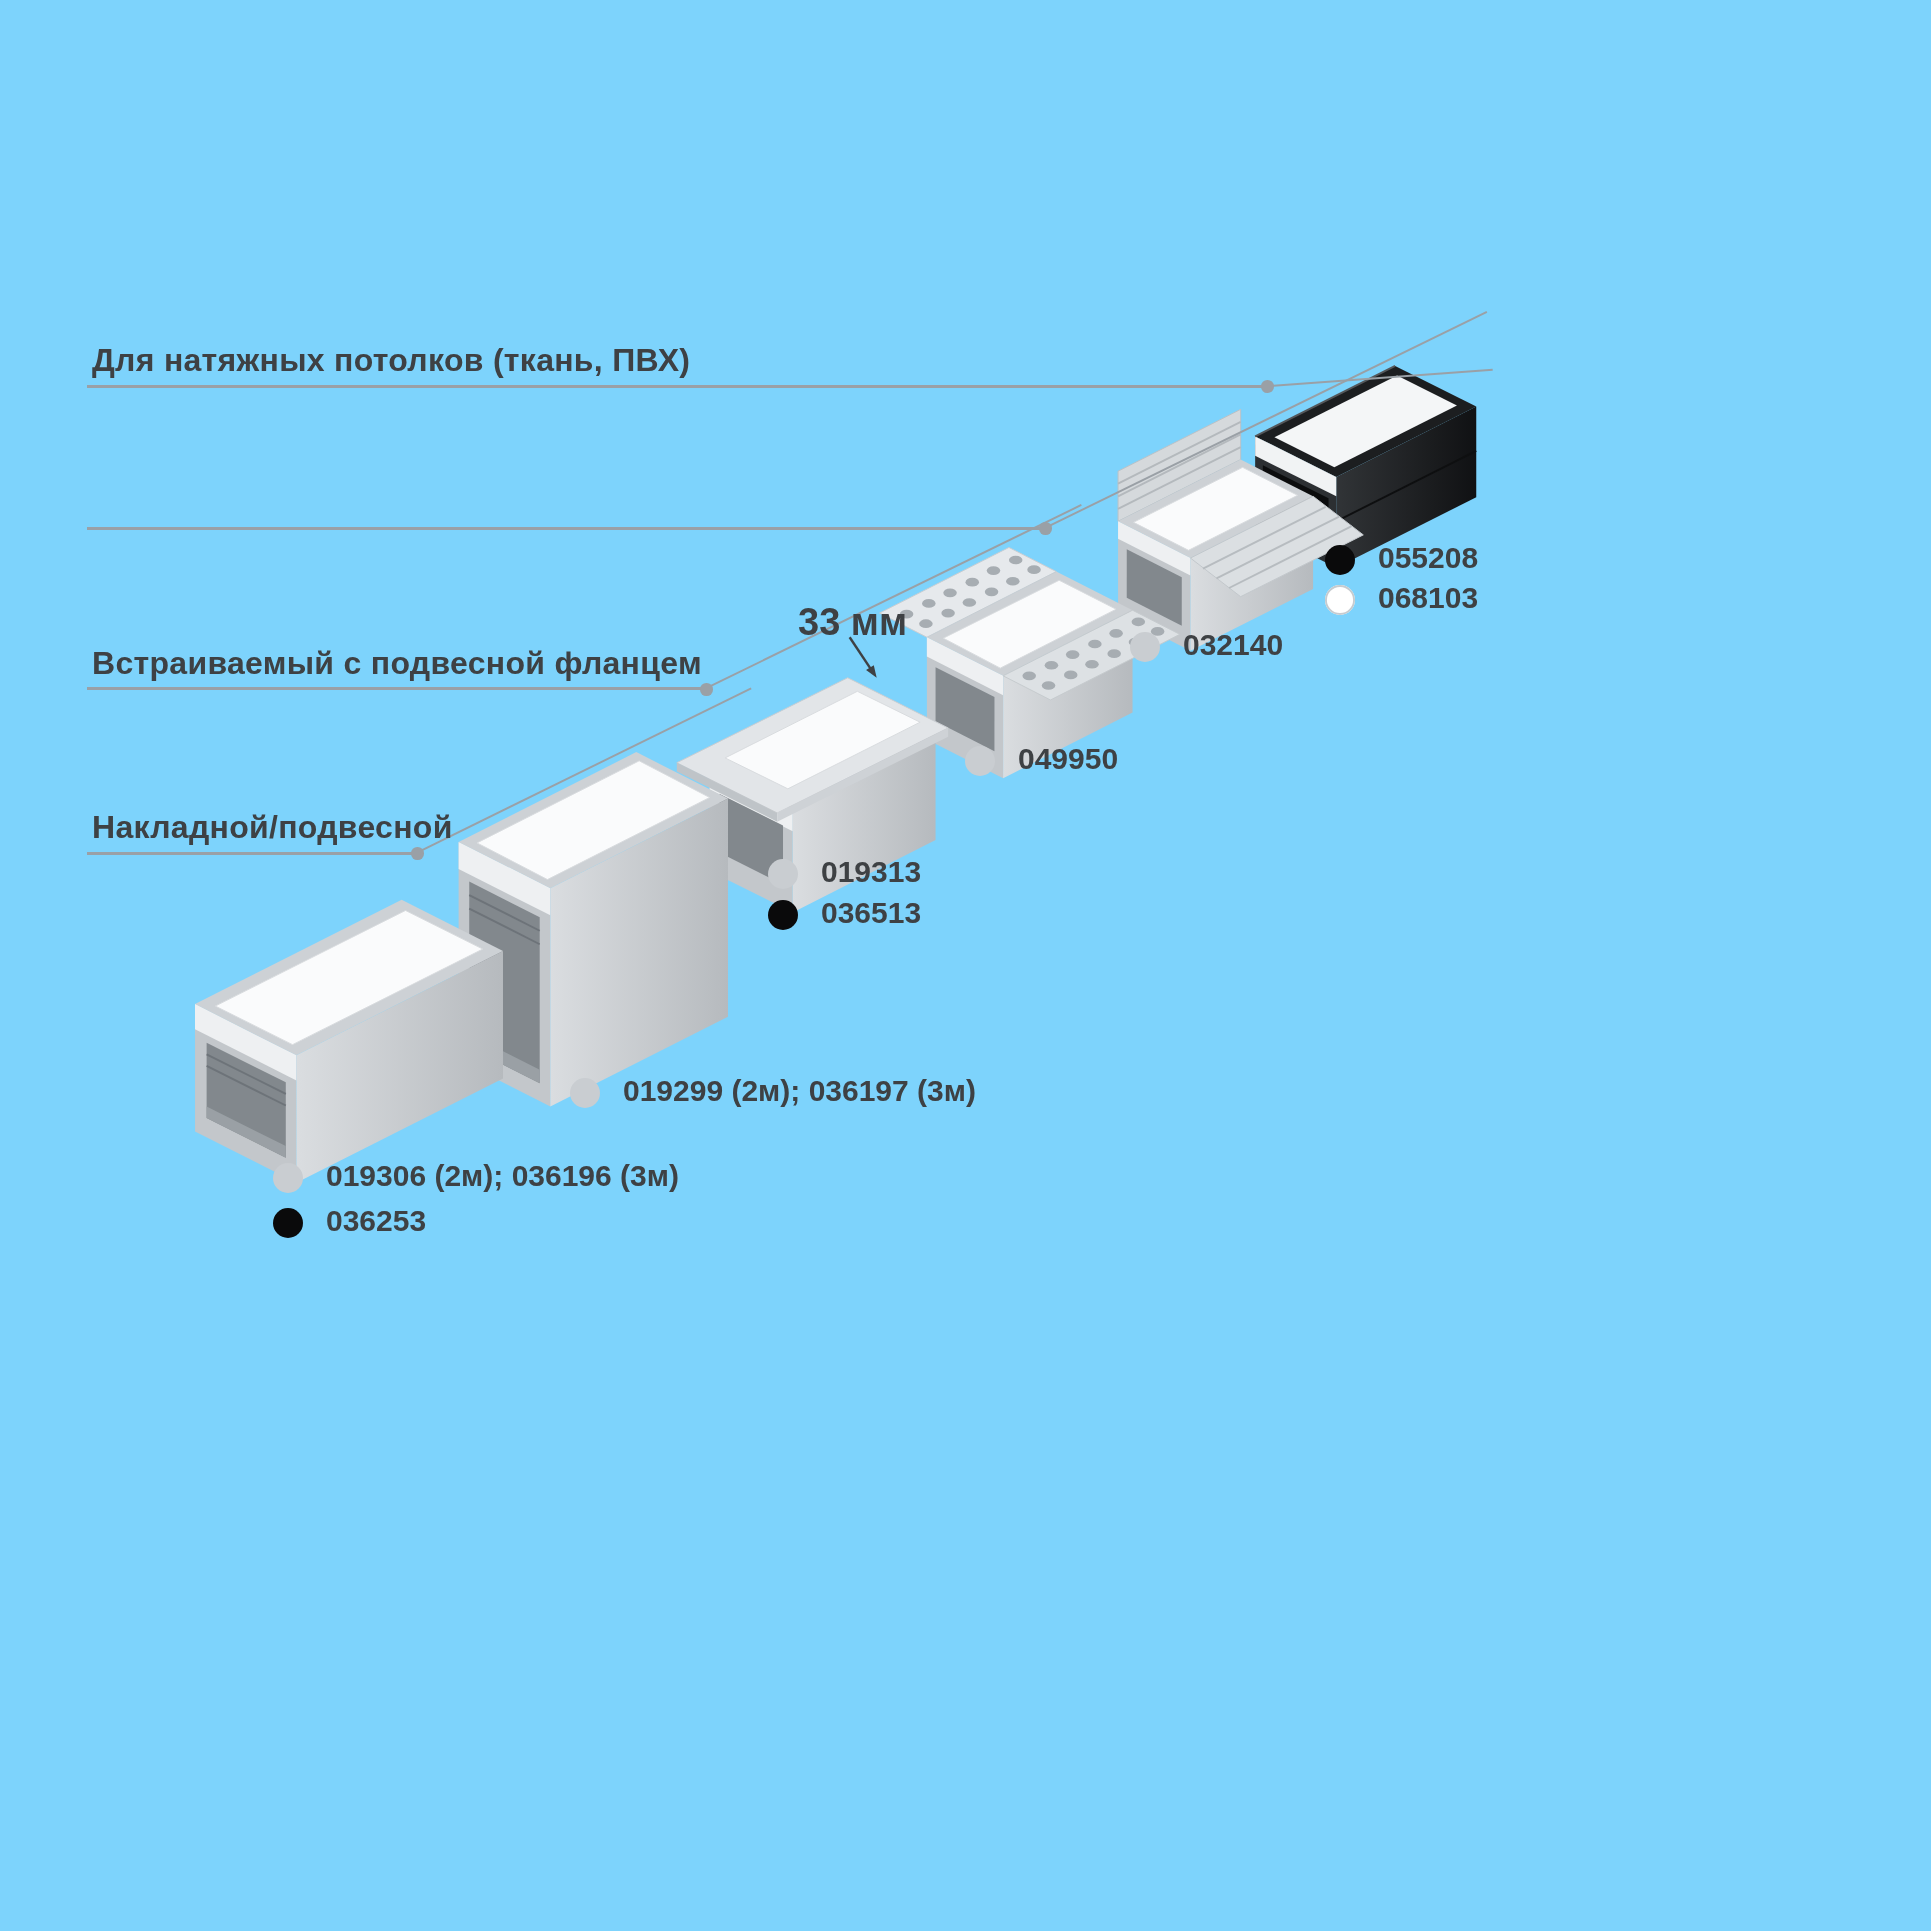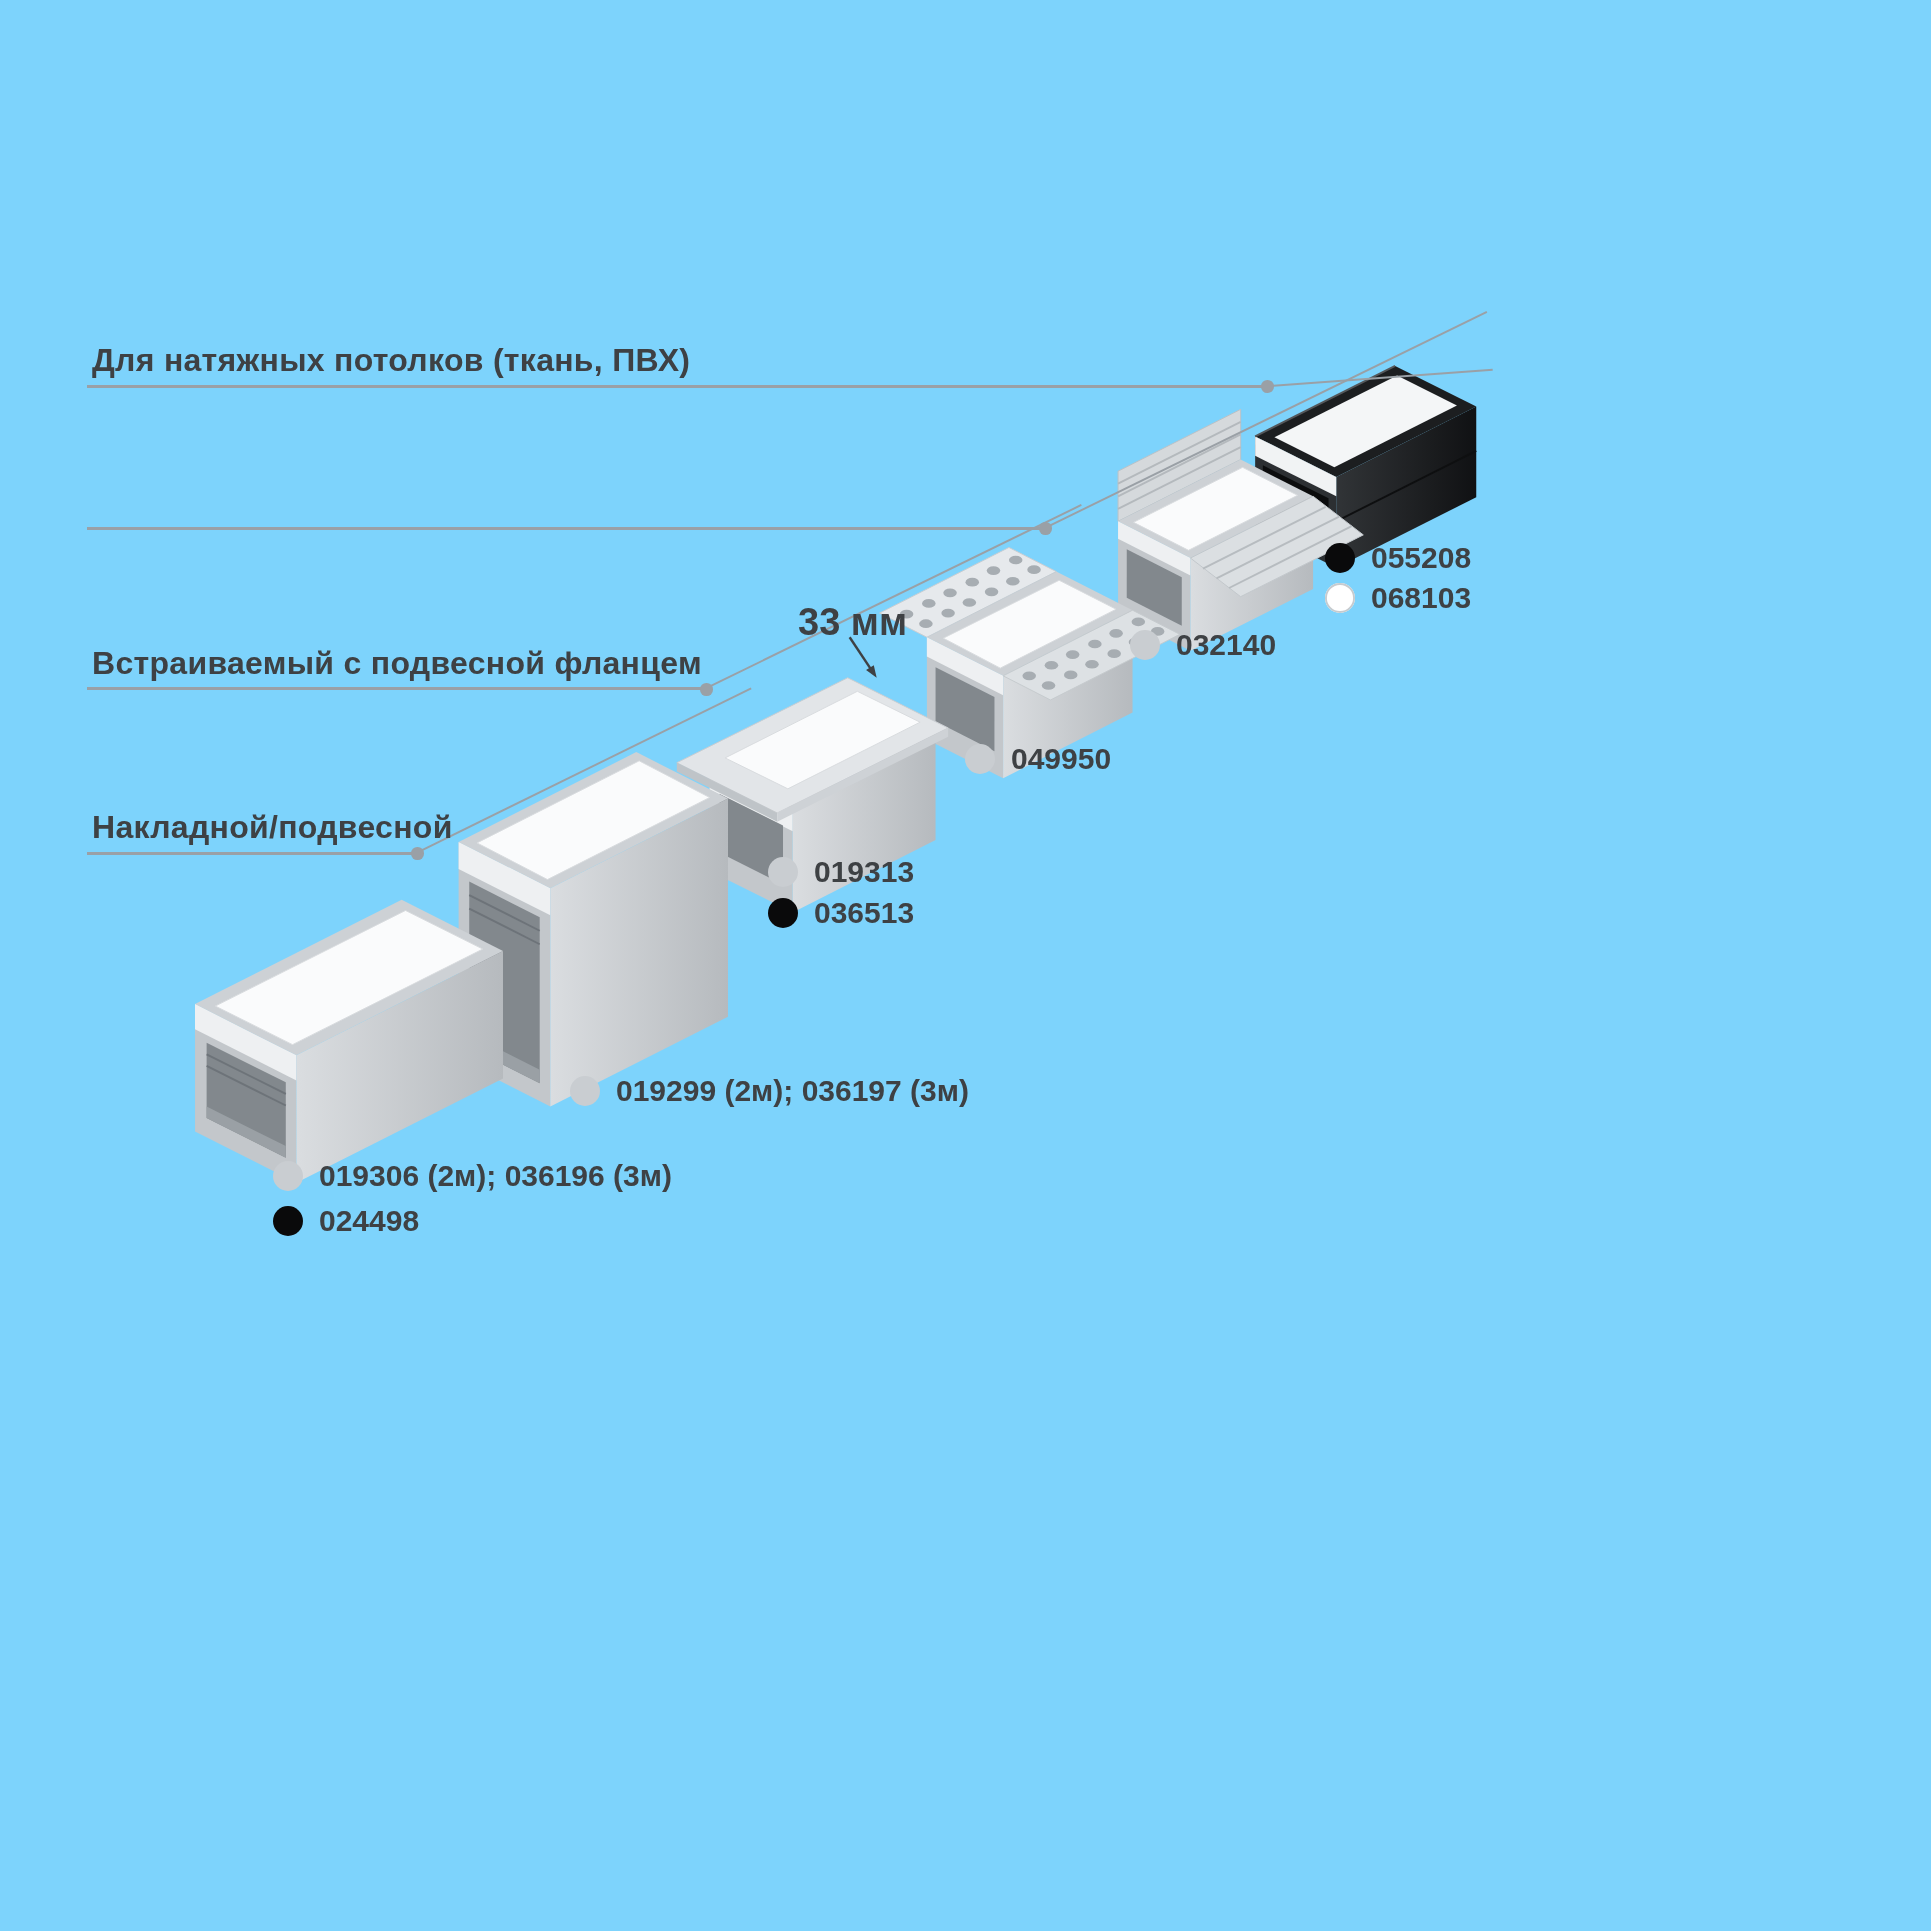--- a/index.html
+++ b/index.html
@@ -2,21 +2,21 @@
 <html><head>
 <meta charset="utf-8">
 <style>
   html,body { margin:0; padding:0; background:#ffffff; }
   body { font-family:"Liberation Sans", sans-serif; color:#3e4144; }
   .canvas { position:relative; width:1931px; height:1931px; background:#7dd3fc; overflow:hidden; }
   svg.scene { position:absolute; left:0; top:0; }
   .cat-label { position:absolute; font-size:32px; font-weight:600; letter-spacing:0.3px; white-space:nowrap; }
   .cat-line { position:absolute; height:2.9px; background:#9aa0a6; }
   .leader-dot { position:absolute; width:12.6px; height:12.6px; border-radius:50%; background:#9aa0a6; }
-  .article-row { position:absolute; display:flex; align-items:center; gap:16px; white-space:nowrap; }
+  .article-row { position:absolute; display:flex; align-items:flex-end; gap:23px; white-space:nowrap; }
   .marker { width:30px; height:30px; border-radius:50%; flex:0 0 auto; }
   .marker-gray  { background:#c9cdd1; }
   .marker-black { background:#0a0a0b; }
   .marker-white { background:#ffffff; box-shadow: inset 0 0 0 1.9px #c6cbcf; }
   .article-code { font-size:30px; font-weight:600; }
   .dim-label { position:absolute; font-size:38px; font-weight:600; white-space:nowrap; }
 </style>
 </head>
 <body>
 
@@ -165,21 +165,21 @@
   <div class="leader-dot" style="left:411px; top:847px"></div>
 
   <div class="dim-label" style="left:798px; top:601px">33 мм</div>
 
   <div class="article-row" style="left:273px; top:1159px">
     <span class="marker marker-gray"></span>
     <span class="article-code">019306 (2м); 036196 (3м)</span>
   </div>
   <div class="article-row" style="left:273px; top:1204px">
     <span class="marker marker-black"></span>
-    <span class="article-code">024498</span>
+    <span class="article-code">036253</span>
   </div>
 
   <div class="article-row" style="left:570px; top:1074px">
     <span class="marker marker-gray"></span>
     <span class="article-code">019299 (2м); 036197 (3м)</span>
   </div>
 
   <div class="article-row" style="left:768px; top:855px">
     <span class="marker marker-gray"></span>
     <span class="article-code">019313</span>

